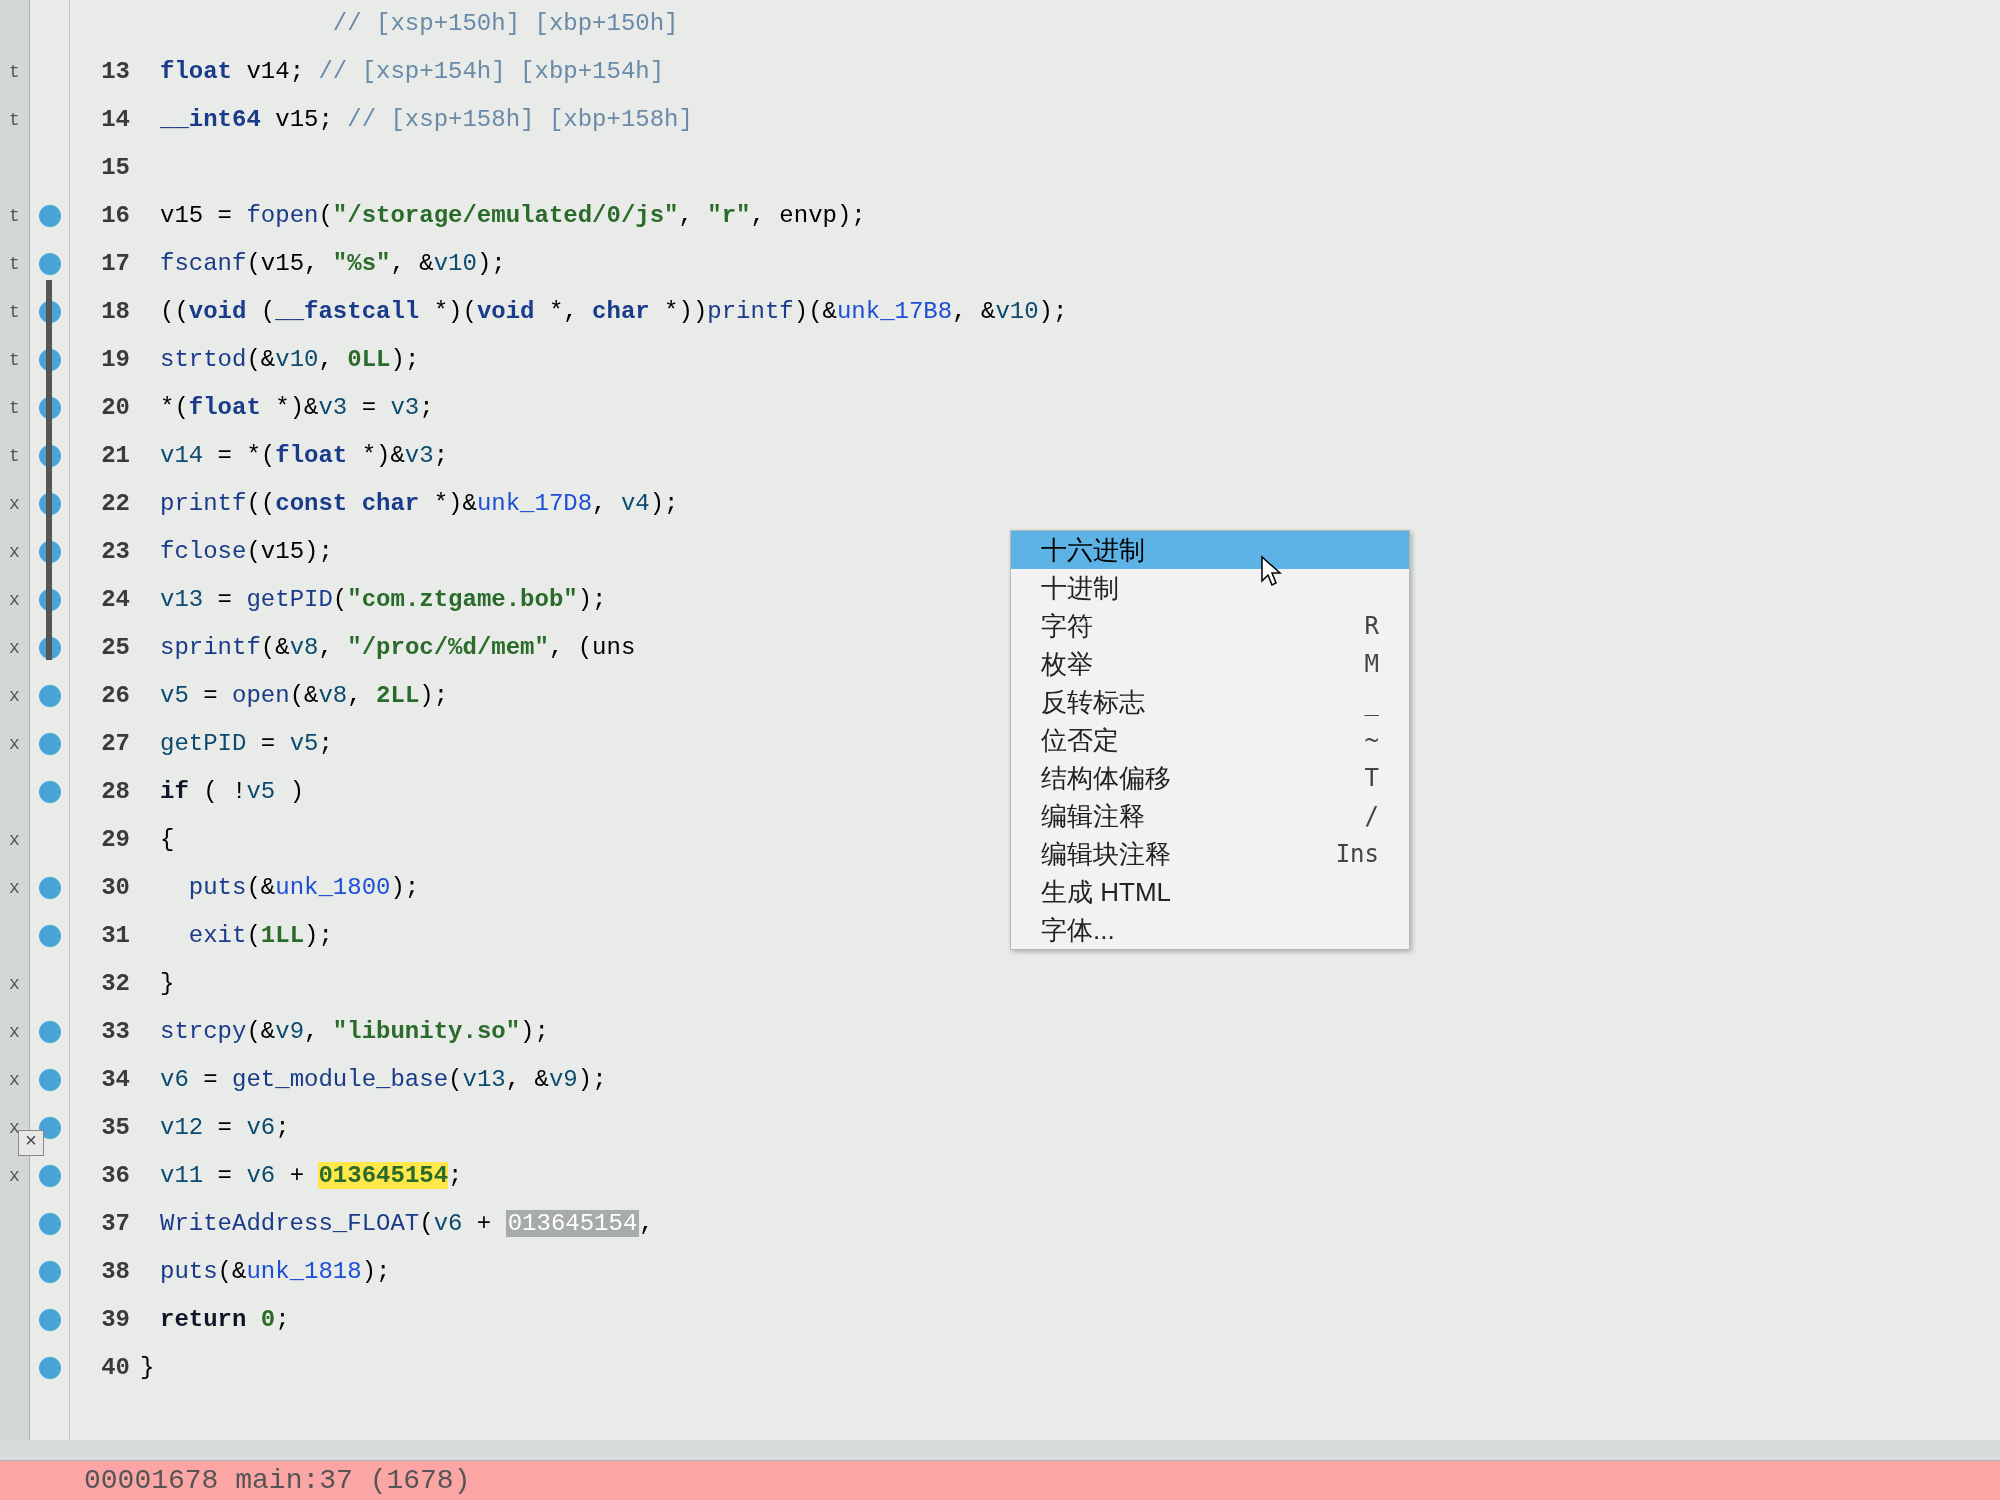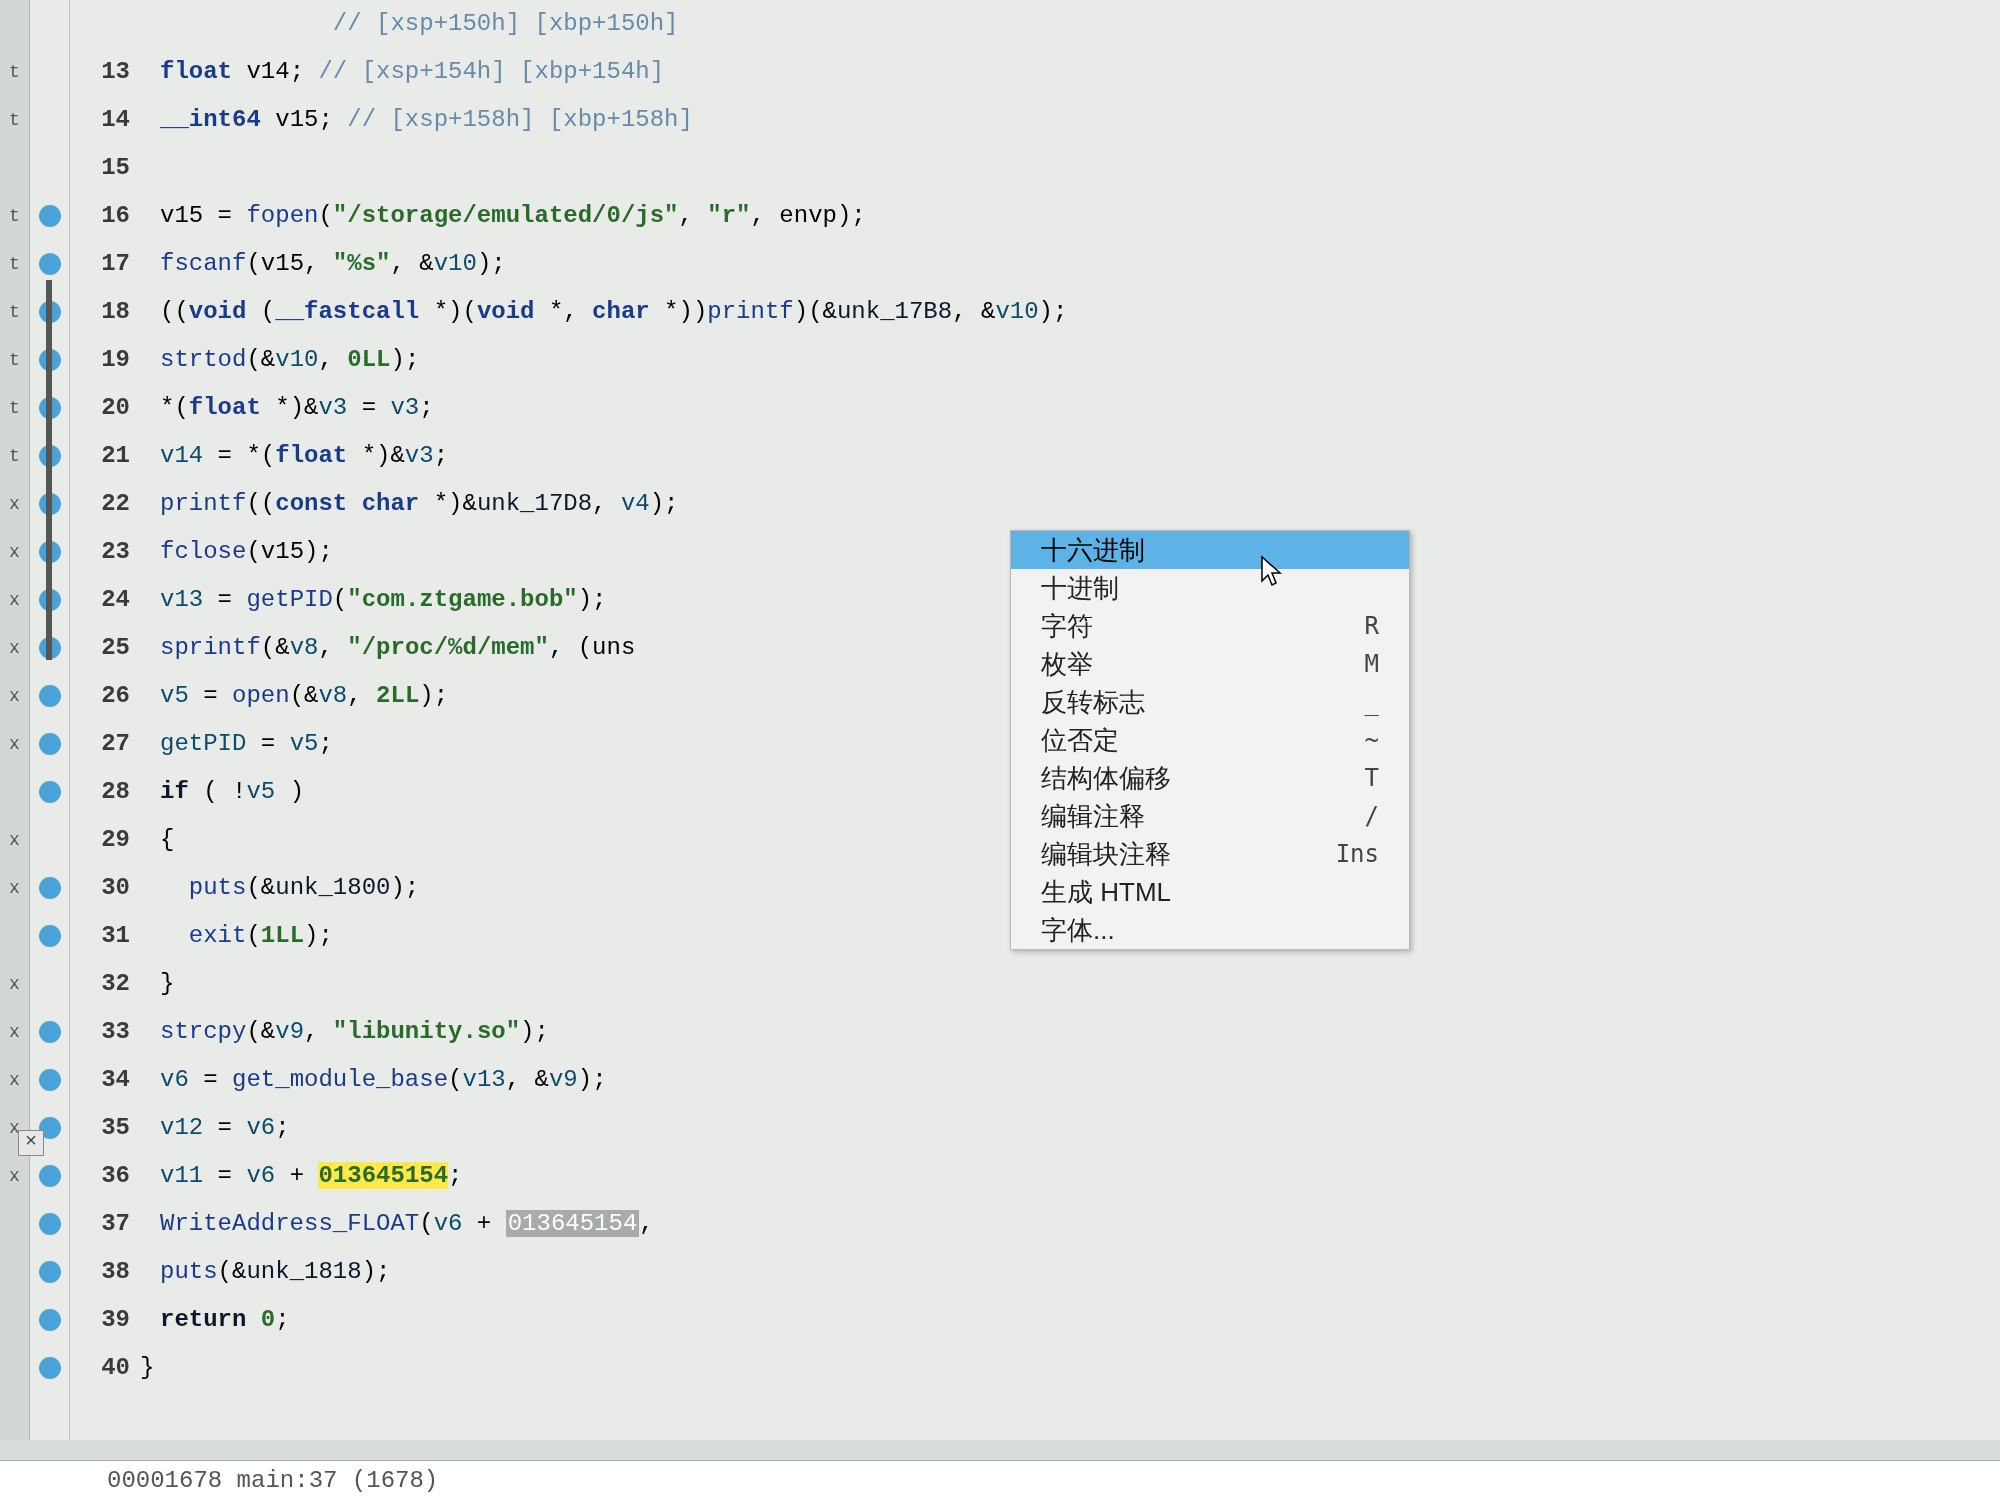--- a/index.html
+++ b/index.html
@@ -69,21 +69,21 @@
     line-height: 48px;
     white-space: pre;
   }
   .kw { color: #0f172a; font-weight: bold; }
   .ty { color: #1a3a8a; font-weight: bold; }
   .fn { color: #1a3a8a; }
   .var { color: #0c4a6e; font-family: Liberation Mono, monospace; }
   .num { color: #2a6a2a; font-weight: bold; }
   .str { color: #2a6a2a; font-weight: bold; }
   .cmt { color: #6a8aaa; }
-  .uid { color: #0f172a; margin-top: 36px; }
+  .uid { color: #1d4ed8; margin-top: 36px; }
   .hl-yellow { background: #ffe84a; }
   .hl-gray { background: #a8aca8; color: #fff; padding: 0 2px; }
 
   .context-menu {
     position: absolute;
     left: 1010px;
     top: 530px;
     width: 400px;
     background: #f2f2f2;
     border: 1px solid #b8b8b8;
@@ -117,26 +117,26 @@
     color: #000;
     z-index: 101;
     pointer-events: none;
   }
   .status-bar {
     position: absolute;
     bottom: 0;
     left: 0;
     right: 0;
     height: 40px;
-    background: #ffffff;
+    background: #fca5a5;
     border-top: 1px solid #b0b0b0;
     display: flex;
     align-items: center;
-    padding-left: 107px;
-    font-size: 24px;
+    padding-left: 84px;
+    font-size: 28px;
     color: #555;
   }
   .close-x {
     position: absolute;
     left: 18px;
     top: 1130px;
     width: 26px;
     height: 26px;
     border: 1px solid #888;
     background: #e8e8e8;

